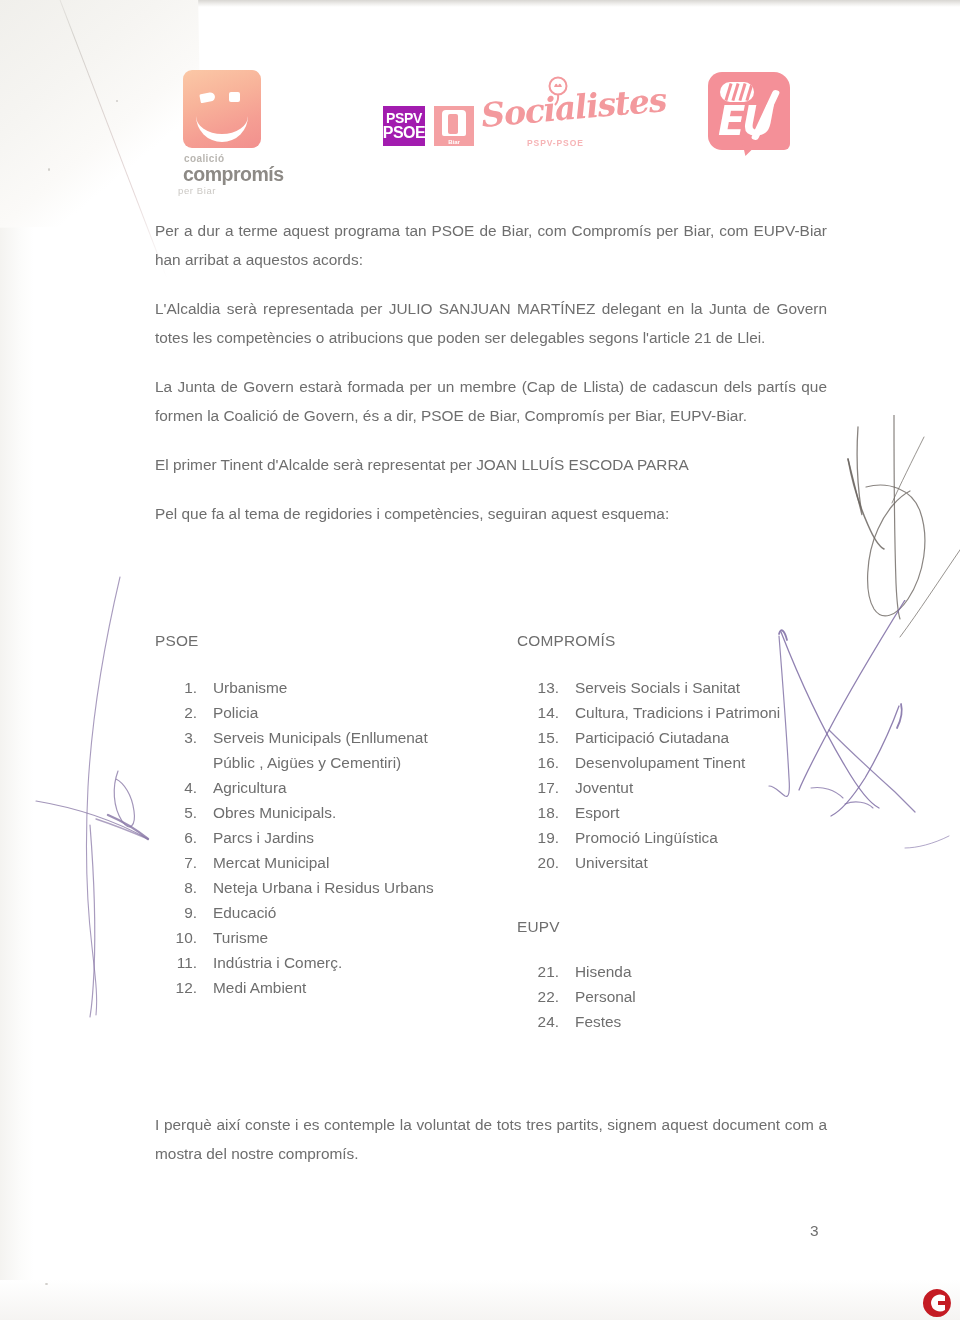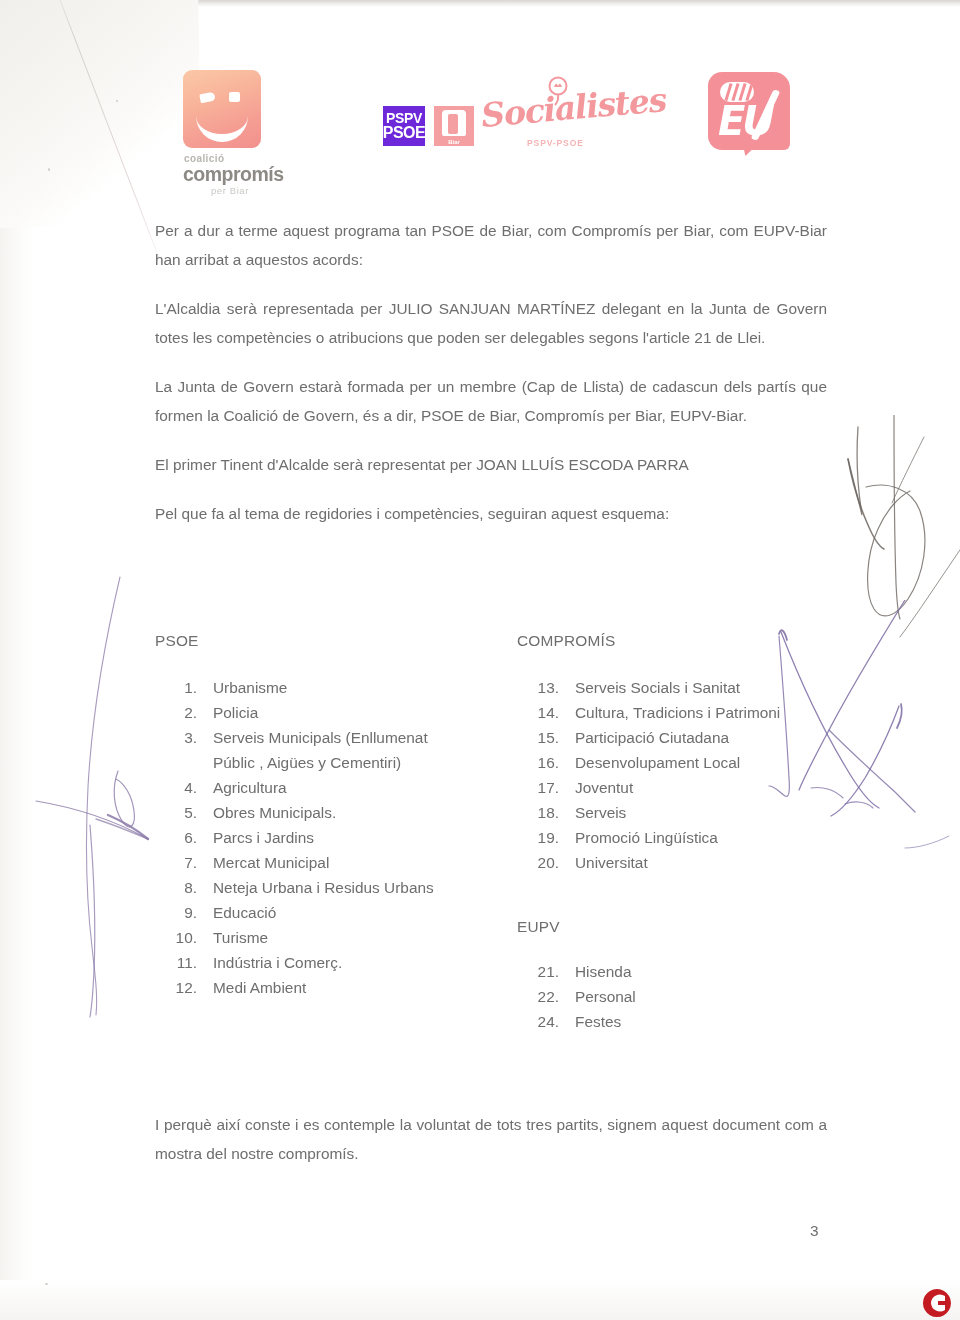--- a/index.html
+++ b/index.html
@@ -96,30 +96,30 @@
   .cmp-word-top {
     font-size: 10px; letter-spacing: .4px;
     color: #b9b6b1; margin-top: 5px; margin-left: 6px;
     font-weight: 700;
   }
   .cmp-word-main {
     font-size: 19.5px; font-weight: 700; letter-spacing: -.5px;
     color: #8d8a86; margin-left: 5px; margin-top: -1px;
   }
   .cmp-word-sub {
-    font-size: 9.5px; color: #cbc8c4; text-align: center;
+    font-size: 9.5px; color: #cbc8c4; text-align: left;
     width: 104px; margin-top: -1px; letter-spacing: .6px;
   }
 
   
   .logo-psoe { position: absolute; left: 383px; top: 24px; width: 220px; height: 80px; }
   .psoe-box {
     position: absolute; left: 0; top: 22px;
     width: 42px; height: 40px;
-    background: #6d28d9;
+    background: #a21caf;
     display: flex; flex-direction: column;
     align-items: center; justify-content: center;
     color: #ffffff; font-weight: 700; line-height: 1.0;
   }
   .psoe-box div:first-child { font-size: 14px; letter-spacing: -.4px; }
   .psoe-box div:last-child { font-size: 16px; letter-spacing: -.5px; }
   .psoe-fist {
     position: absolute; left: 51px; top: 22px;
     width: 40px; height: 40px;
     background: #f4a0a3;
@@ -363,23 +363,23 @@
         <li><span class="num">12.</span><span>Medi Ambient</span></li>
       </ol>
     </div>
 
     <div class="col-right">
       <div class="col-head">COMPROMÍS</div>
       <ol class="reg">
         <li><span class="num">13.</span><span>Serveis Socials i Sanitat</span></li>
         <li><span class="num">14.</span><span>Cultura, Tradicions i Patrimoni</span></li>
         <li><span class="num">15.</span><span>Participació Ciutadana</span></li>
-        <li><span class="num">16.</span><span>Desenvolupament Local</span></li>
+        <li><span class="num">16.</span><span>Desenvolupament Tinent</span></li>
         <li><span class="num">17.</span><span>Joventut</span></li>
-        <li><span class="num">18.</span><span>Serveis</span></li>
+        <li><span class="num">18.</span><span>Esport</span></li>
         <li><span class="num">19.</span><span>Promoció Lingüística</span></li>
         <li><span class="num">20.</span><span>Universitat</span></li>
       </ol>
 
       <div class="col-head eupv-head">EUPV</div>
       <ol class="reg">
         <li><span class="num">21.</span><span>Hisenda</span></li>
         <li><span class="num">22.</span><span>Personal</span></li>
         <li><span class="num">24.</span><span>Festes</span></li>
       </ol>

